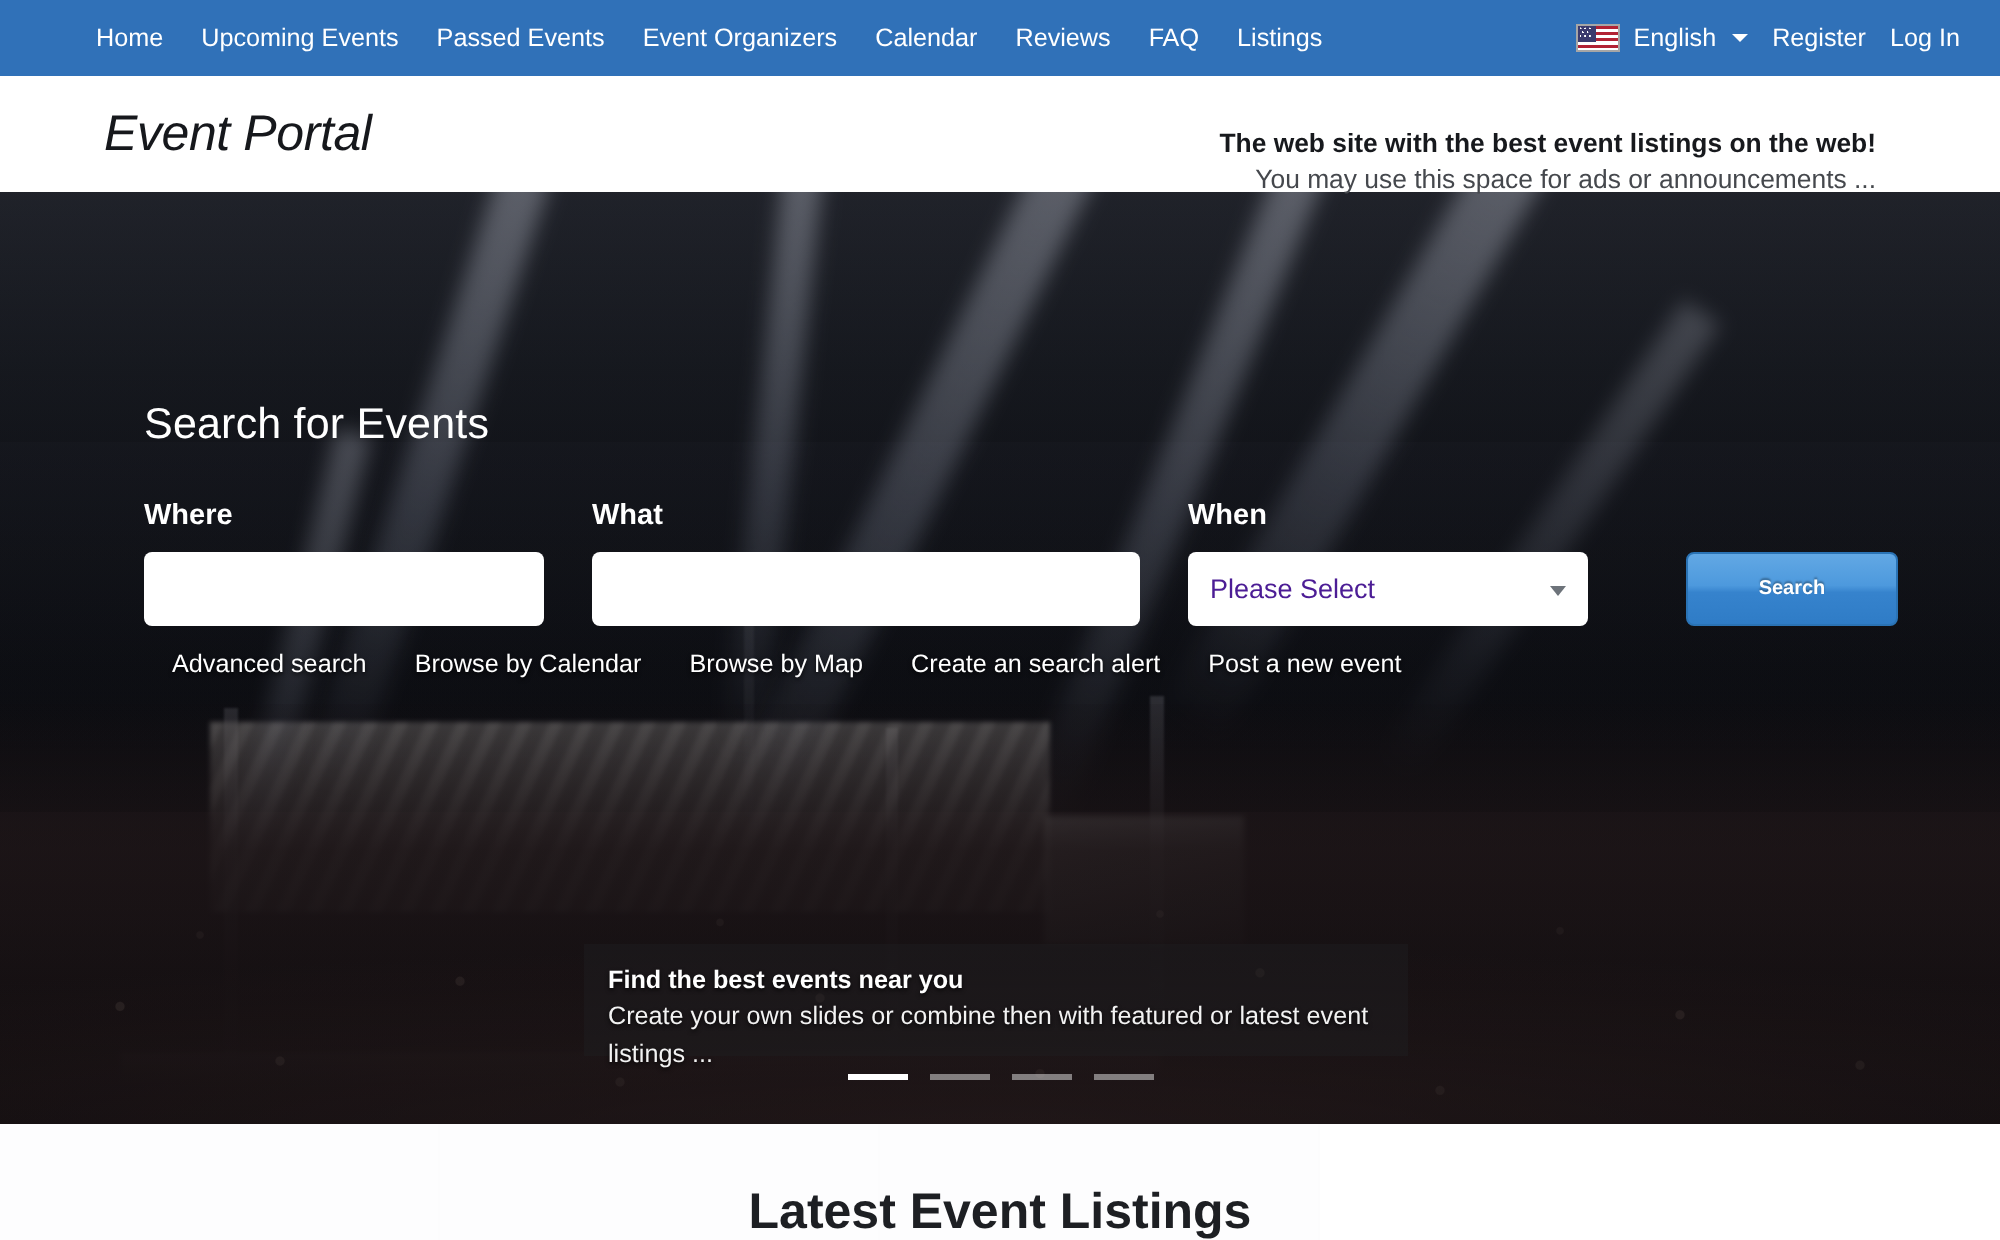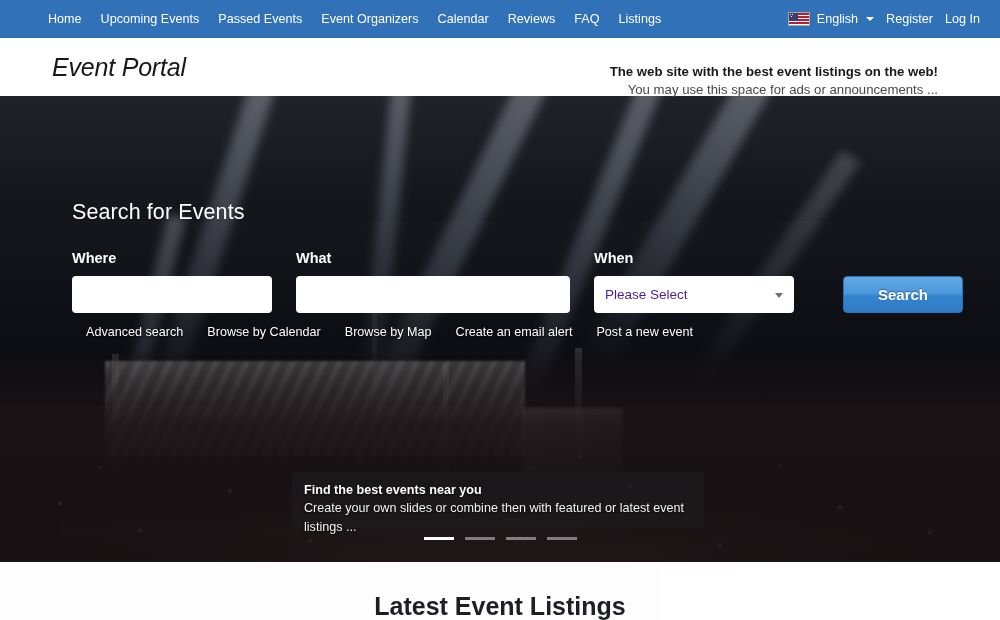--- a/index.html
+++ b/index.html
@@ -288,26 +288,26 @@
     position: absolute;
     right: 11px; top: 50%;
     margin-top: -2px;
     width: 0; height: 0;
     border-left: 4px solid transparent;
     border-right: 4px solid transparent;
     border-top: 5px solid #6d737a;
     pointer-events: none;
   }
   .search-btn {
-    width: 120px; height: 37px;
+    width: 106px; height: 37px;
     border: 1px solid #2a73b5;
     border-radius: 4px;
     background: linear-gradient(to bottom, #62a8e4 0%, #4d99dd 45%, #3683cd 55%, #2f7cc6 100%);
     color: #ffffff;
-    font-size: 15px;
+    font-size: 10px;
     font-weight: bold;
     font-family: "Liberation Sans", sans-serif;
     text-shadow: 0 -1px 1px rgba(0,0,0,.35);
     cursor: pointer;
     margin-left: 25px;
   }
   .quick-links {
     margin-top: 12px;
     display: flex;
     align-items: center;
@@ -472,21 +472,21 @@
         </div>
       </div>
 
       <button class="search-btn">Search</button>
     </div>
 
     <div class="quick-links">
       <a class="quick-link">Advanced search</a>
       <a class="quick-link">Browse by Calendar</a>
       <a class="quick-link">Browse by Map</a>
-      <a class="quick-link">Create an email alert</a>
+      <a class="quick-link">Create an search alert</a>
       <a class="quick-link">Post a new event</a>
     </div>
   </div>
 
   <div class="hero-caption">
     <div class="caption-title">Find the best events near you</div>
     <div class="caption-text">Create your own slides or combine then with featured or latest event listings ...</div>
   </div>
 
   <div class="indicators">

